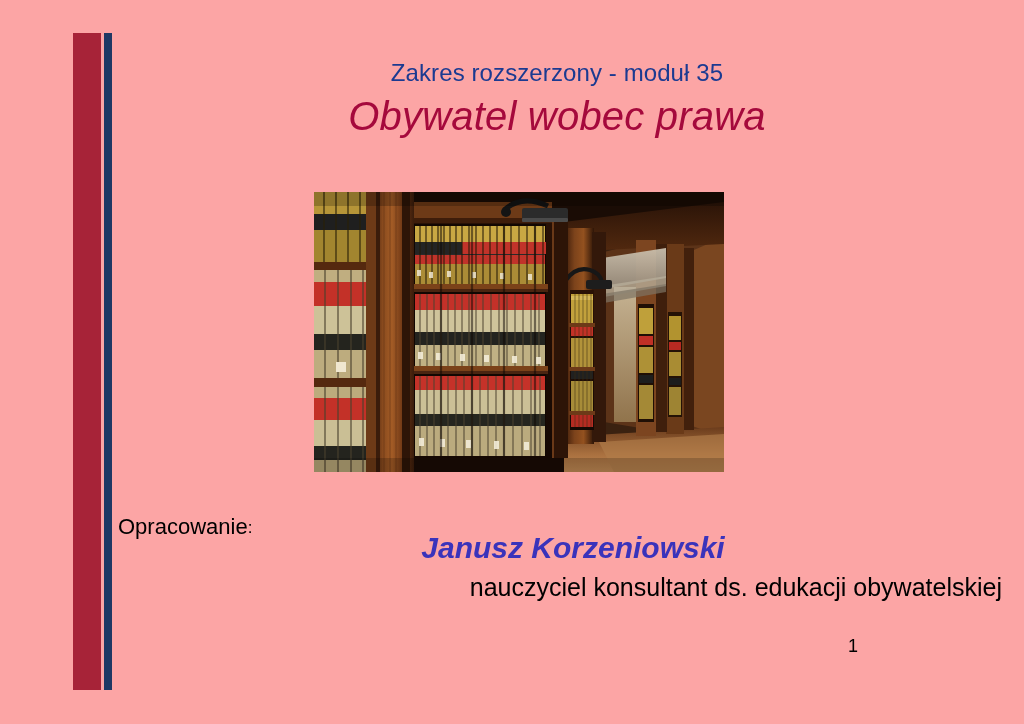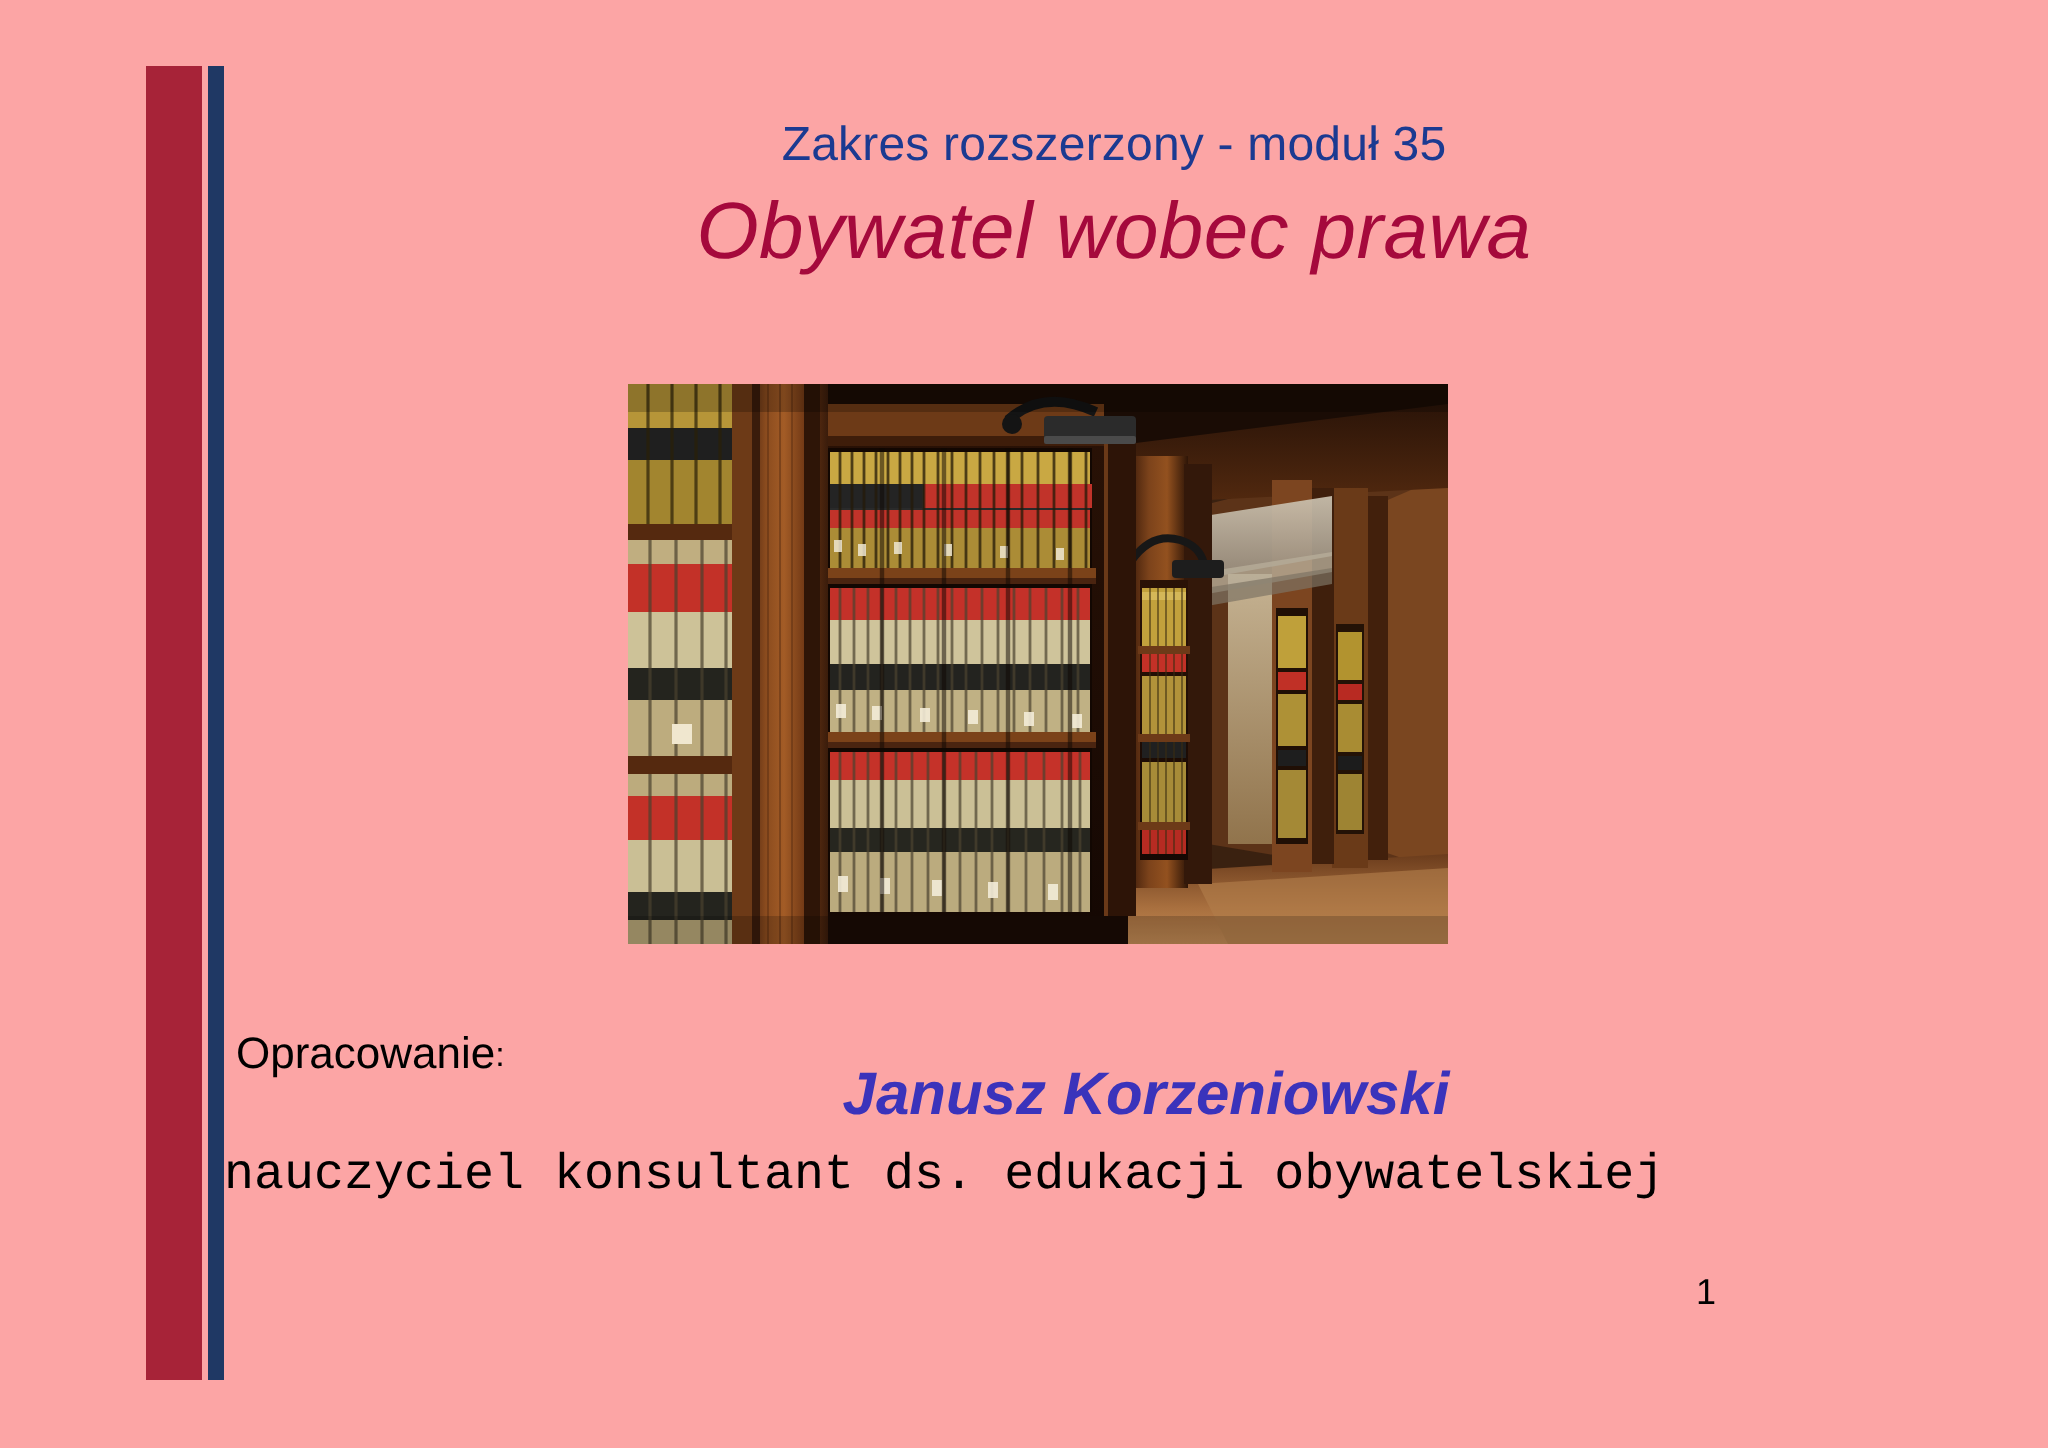--- a/index.html
+++ b/index.html
@@ -102,25 +102,24 @@
     font-style: italic;
     color: #3A33BB;
     line-height: 38px;
     padding-left: 16px;
   }
   .role {
     position: absolute;
     left: 112px;
     top: 572px;
     width: 890px;
-    text-align: left;
+    text-align: right;
     font-size: 25px;
     color: #000000;
     line-height: 31px;
-    font-family: Liberation Mono, monospace;
   }
   .role div {
     white-space: nowrap;
   }
 
   
   .page-num {
     position: absolute;
     left: 848px;
     top: 635px;

